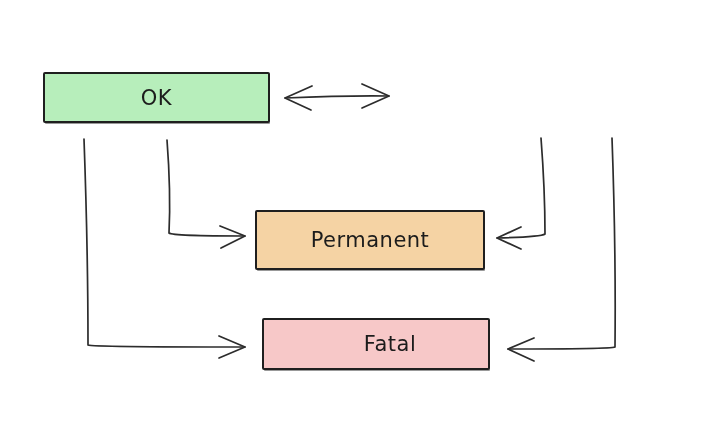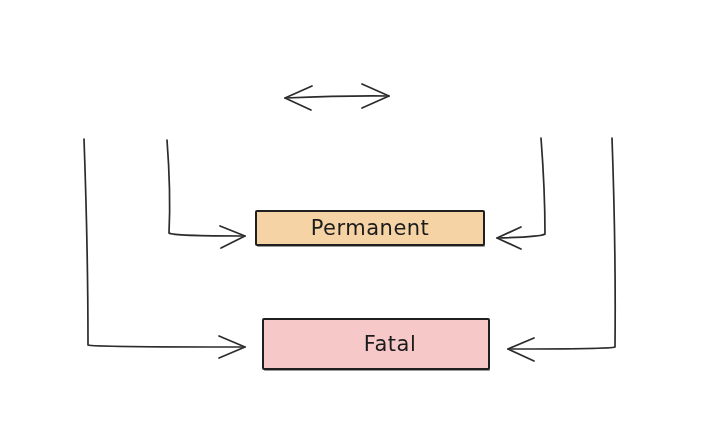--- a/index.html
+++ b/index.html
@@ -38,21 +38,21 @@
     box-sizing: border-box;
   }
   .node-label {
     font-size: 21px;
     letter-spacing: 0.5px;
     color: #1c1c1c;
     white-space: nowrap;
   }
   #node-ok          { left: 43px;  top: 72px;  width: 227px; height: 51px; }
   #node-recoverable { left: 397px; top: 71px;  width: 226px; height: 51px; }
-  #node-permanent   { left: 255px; top: 210px; width: 230px; height: 36px; }
+  #node-permanent   { left: 255px; top: 210px; width: 230px; height: 60px; }
   #node-fatal       { left: 262px; top: 318px; width: 228px; height: 52px; }
 </style>
 </head>
 <body>
 
 <div id="canvas">
 
   <svg id="edges" viewBox="0 0 726 446" xmlns="http://www.w3.org/2000/svg">
 
     <g>
@@ -75,20 +75,23 @@
       <path class="edge" d="M 84 139 Q 88 250 88 345 Q 92 347 245 347"></path>
       <path class="edge" d="M 219 336 L 245 347 L 219 358"></path>
     </g>
 
     <g>
       <path class="edge" d="M 612 138 Q 616 250 615 347 Q 611 349 508 349"></path>
       <path class="edge" d="M 534 338 L 508 349 L 534 361"></path>
     </g>
   </svg>
 
+  <div class="node" id="node-ok" style="background-color: rgb(183, 238, 187);">
+    <span class="node-label">OK</span>
+  </div>
 
 
   <div class="node" id="node-permanent" style="background-color: rgb(245, 211, 164);">
     <span class="node-label">Permanent</span>
   </div>
 
   <div class="node" id="node-fatal" style="background-color: rgb(247, 200, 200); padding-left: 28px;">
     <span class="node-label">Fatal</span>
   </div>
 

